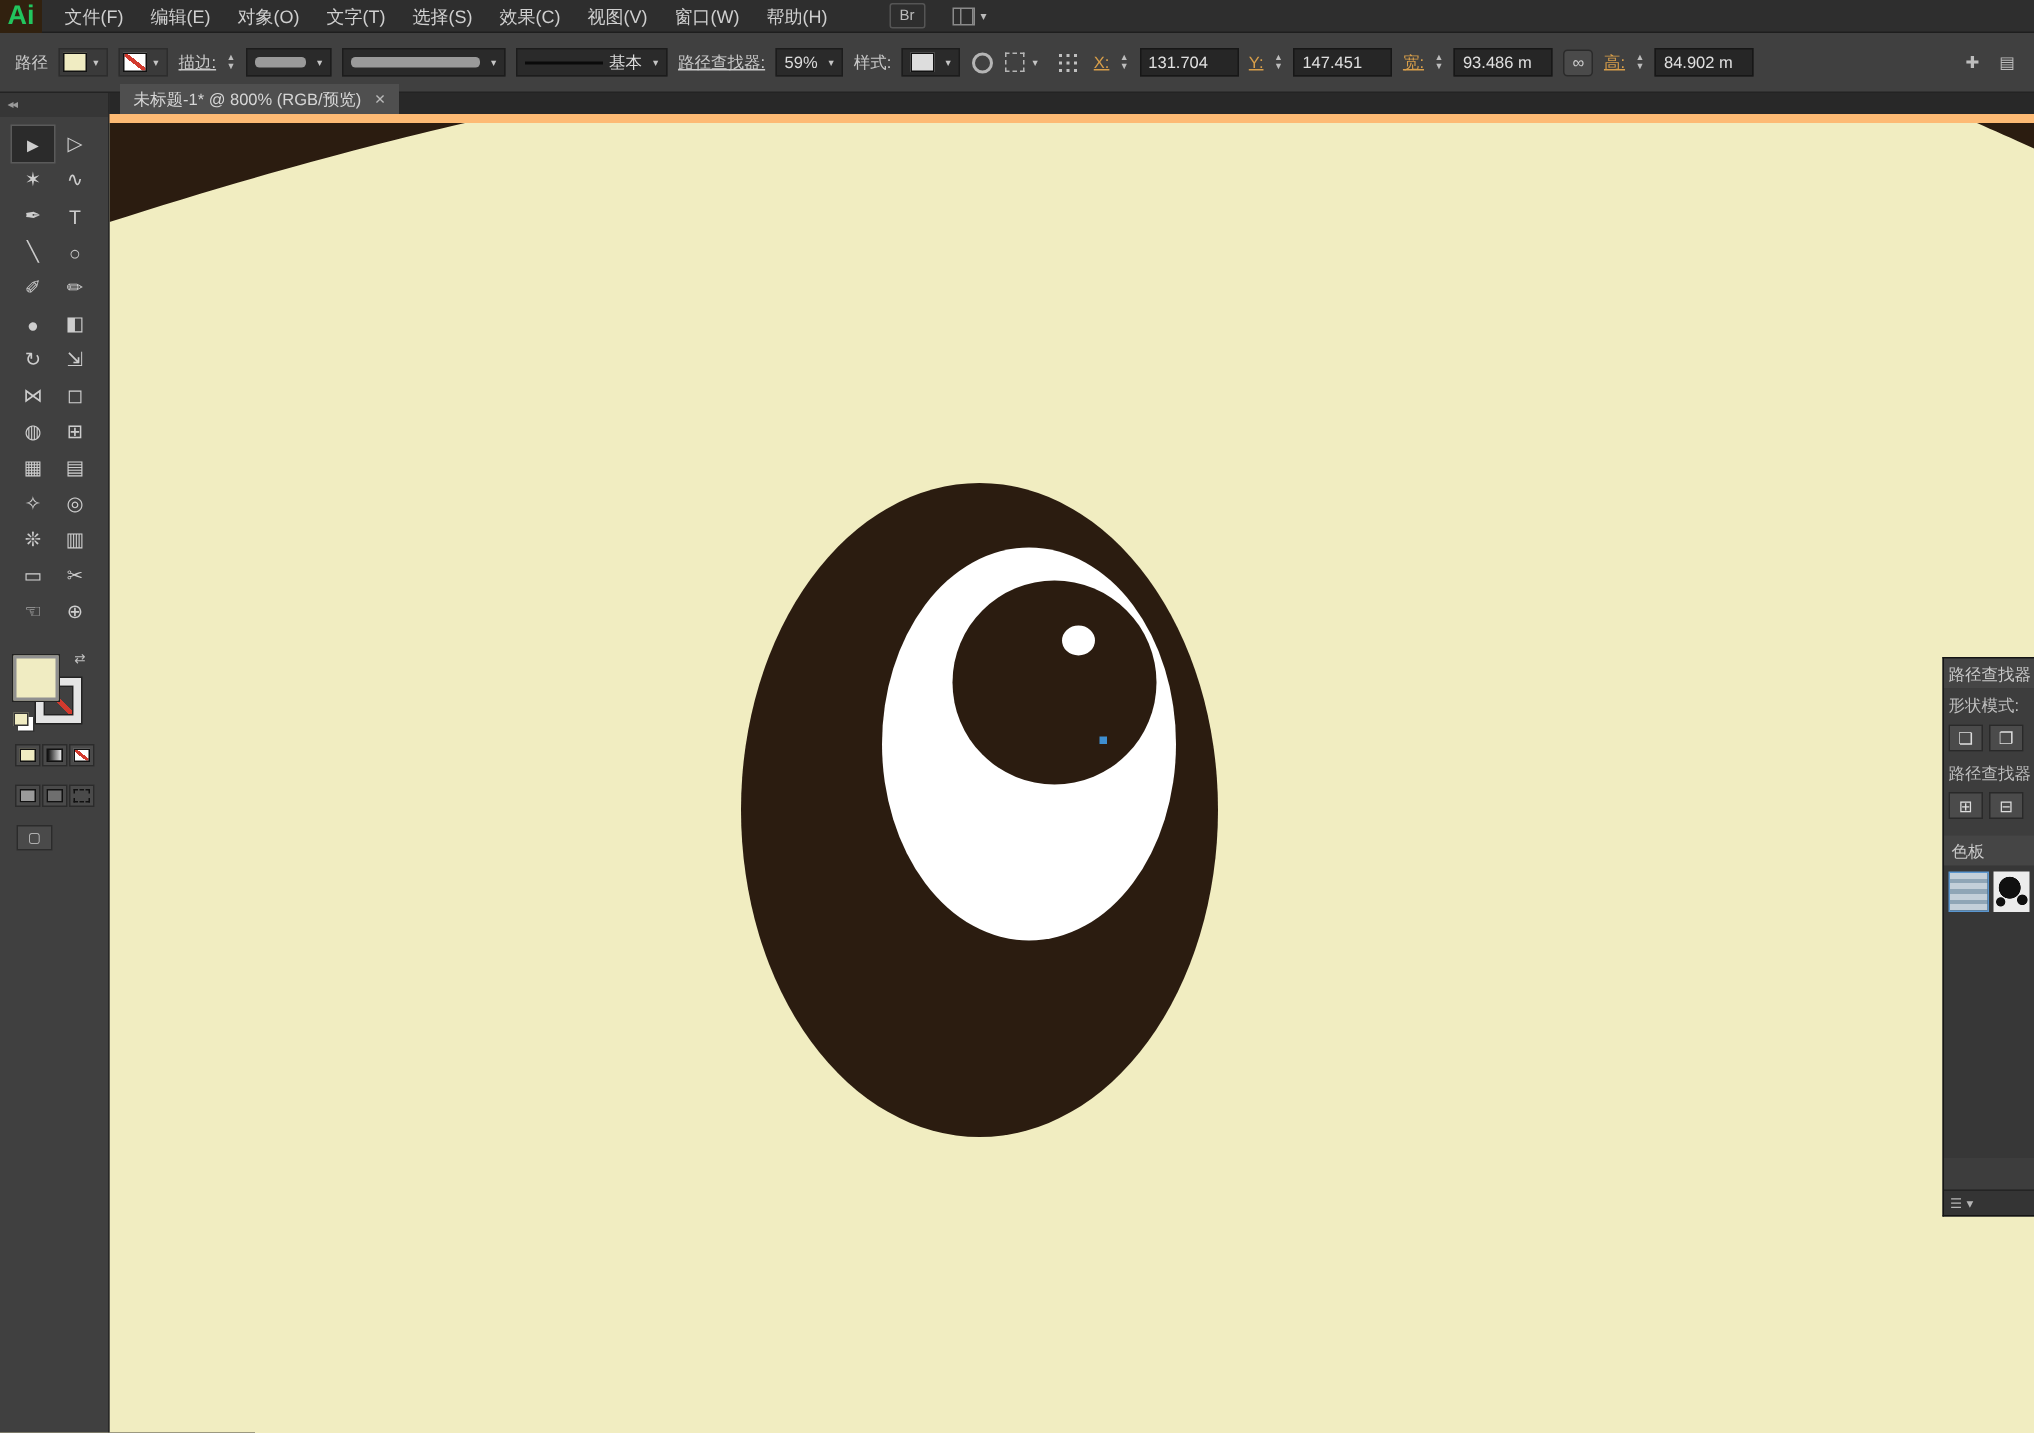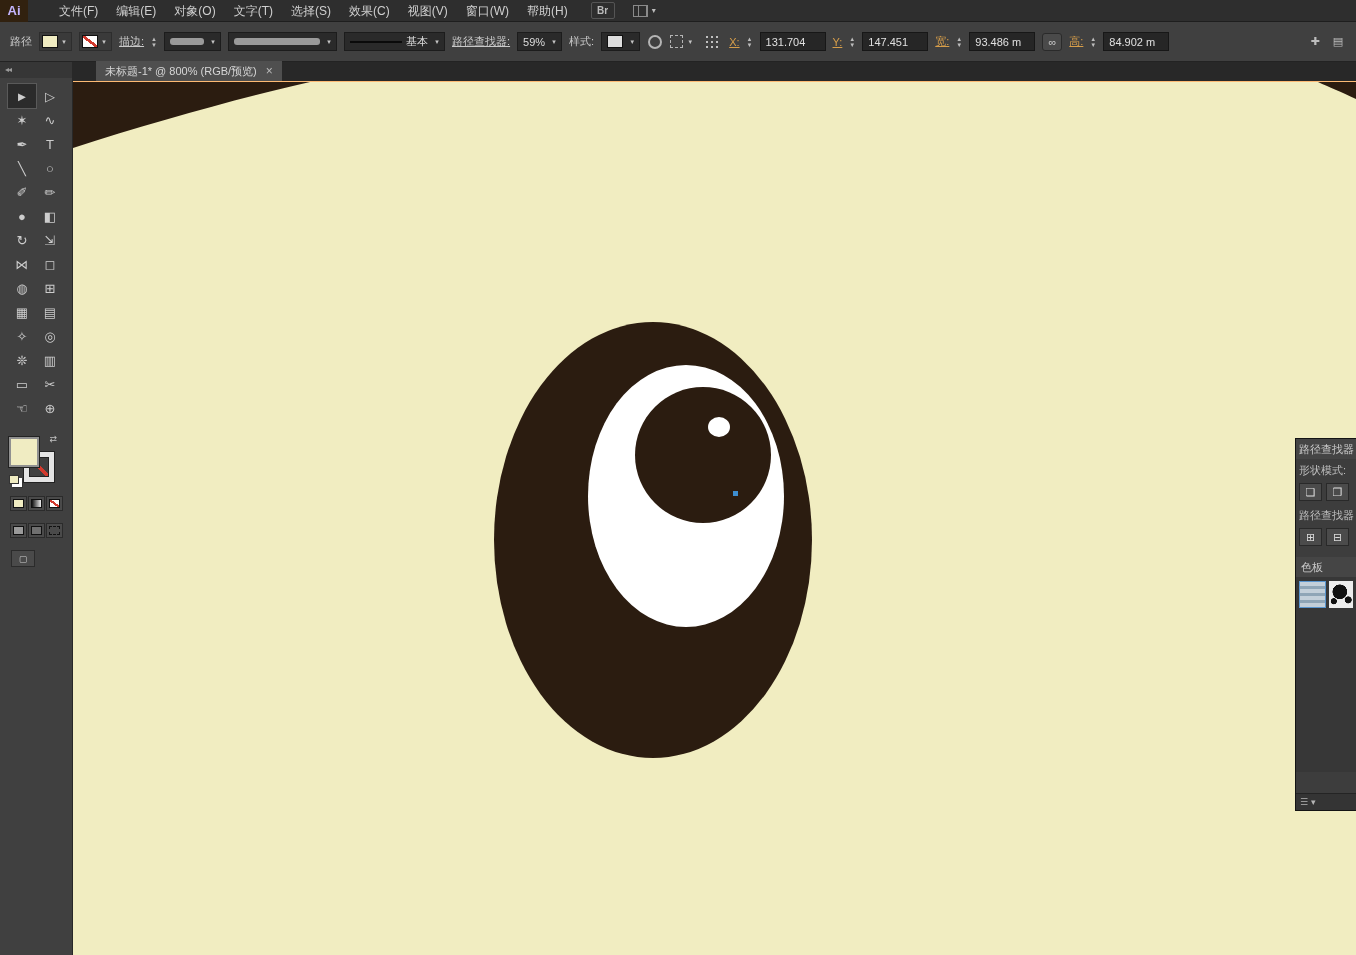--- a/index.html
+++ b/index.html
@@ -2,23 +2,23 @@
 <html><head>
 <meta charset="utf-8">
 <style>
   * { margin:0; padding:0; box-sizing:border-box; }
   html,body { width:1356px; height:955px; }
   body { font-family:"Liberation Sans","DejaVu Sans",sans-serif; background:#2e2e2e; overflow:hidden; }
   .app { position:relative; width:1356px; height:955px; display:flex; flex-direction:column; }
 
   
   .menubar { height:22px; background:#2e2e2e; border-bottom:1px solid #1e1e1e; display:flex; align-items:center; color:#cfcfcf; font-size:12px; flex:0 0 auto; }
-  .ai-logo { width:28px; height:22px; background:#31210f; color:#c4b5fd; font-weight:bold; font-size:13px; display:flex; align-items:center; justify-content:center; margin-right:22px; }
+  .ai-logo { width:28px; height:22px; background:#31210f; color:#22c55e; font-weight:bold; font-size:18px; display:flex; align-items:center; justify-content:center; margin-right:6px; }
   .menu-item { padding:0 9px; line-height:22px; cursor:default; white-space:nowrap; }
-  .mb-btn { margin-left:14px; width:24px; height:17px; border:1px solid #555; border-radius:2px; color:#bbb; font-size:10px; display:flex; align-items:center; justify-content:center;font-weight:bold; }
+  .mb-btn { margin-left:32px; width:24px; height:17px; border:1px solid #555; border-radius:2px; color:#bbb; font-size:10px; display:flex; align-items:center; justify-content:center; }
   .ws-switcher { margin-left:18px; display:flex; align-items:center; gap:4px; color:#bbb; font-size:8px; }
   .ws-grid { width:15px; height:12px; border:1px solid #8a8a8a; display:grid; grid-template-columns:5px 1fr; }
   .ws-grid i { border-right:1px solid #8a8a8a; }
 
   
   .controlbar { height:40px; background:#404040; border-bottom:1px solid #232323; display:flex; align-items:center; color:#c9c9c9; font-size:11px; padding:0 10px; gap:7px; flex:0 0 auto; }
   .cb-label { white-space:nowrap; }
   .cb-link { white-space:nowrap; text-decoration:underline; cursor:pointer; }
   .cb-orange { color:#d79e4a; text-decoration:underline; white-space:nowrap; }
   .swatch-btn { display:flex; align-items:center; gap:1px; padding:2px; border:1px solid #2d2d2d; background:#3a3a3a; }
@@ -57,21 +57,21 @@
   .fs-swap { position:absolute; right:0; top:0; font-size:9px; color:#c0c0c0; }
   .fs-mini { position:absolute; left:0; bottom:0; width:10px; height:9px; border:1px solid #333; box-shadow:3px 3px 0 #fff, 4px 4px 0 #333; z-index:1; }
   .mini-row { display:flex; gap:1px; margin-top:12px; }
   .mini-btn { width:17px; height:15px; border:1px solid #2b2b2b; background:#4a4a4a; display:flex; align-items:center; justify-content:center; }
   .mini-fill { width:11px; height:9px; border:1px solid #111; }
   .grad { background:linear-gradient(to right,#111,#eee); }
   .none-sm { background:#fff linear-gradient(to top right, rgba(0,0,0,0) 40%, #d23a2e 40%, #d23a2e 60%, rgba(0,0,0,0) 60%); }
   .screen-btn { margin-top:12px; width:24px; height:17px; border:1px solid #2b2b2b; background:#4a4a4a; color:#ccc; font-size:9px; display:flex; align-items:center; justify-content:center; align-self:flex-start; margin-left:11px; }
 
   .content { flex:1; position:relative; display:flex; flex-direction:column; min-width:0; }
-  .tabbar { height:20px; background:#282828; border-bottom:1px solid #fdba74; display:flex; align-items:flex-end; padding-left:23px; flex:0 0 auto; }
+  .tabbar { height:20px; background:#282828; border-bottom:6px solid #fdba74; display:flex; align-items:flex-end; padding-left:7px; flex:0 0 auto; }
   .doc-tab { height:20px; background:#4f4f4f; color:#d6d6d6; font-size:11px; display:flex; align-items:center; padding:0 9px; gap:9px; white-space:nowrap; }
   .doc-tab .close { color:#bbb; font-size:12px; cursor:pointer; }
   .canvas-wrap { flex:1; min-height:0; }
   svg.canvas-svg { display:block; }
 
   
   .right-panel { position:absolute; top:376px; right:0; width:61px; height:373px; background:#3d3d3d; border:1px solid #141414; border-right:none; color:#c9c9c9; font-size:11px; overflow:hidden; }
   .rp-titlebar { height:20px; background:#2c2c2c; display:flex; }
   .rp-title-tab { background:#454545; padding:3px 3px 2px; white-space:nowrap; overflow:hidden; }
   .rp-label { padding:4px 3px 2px; white-space:nowrap; color:#bdbdbd; overflow:hidden; }

